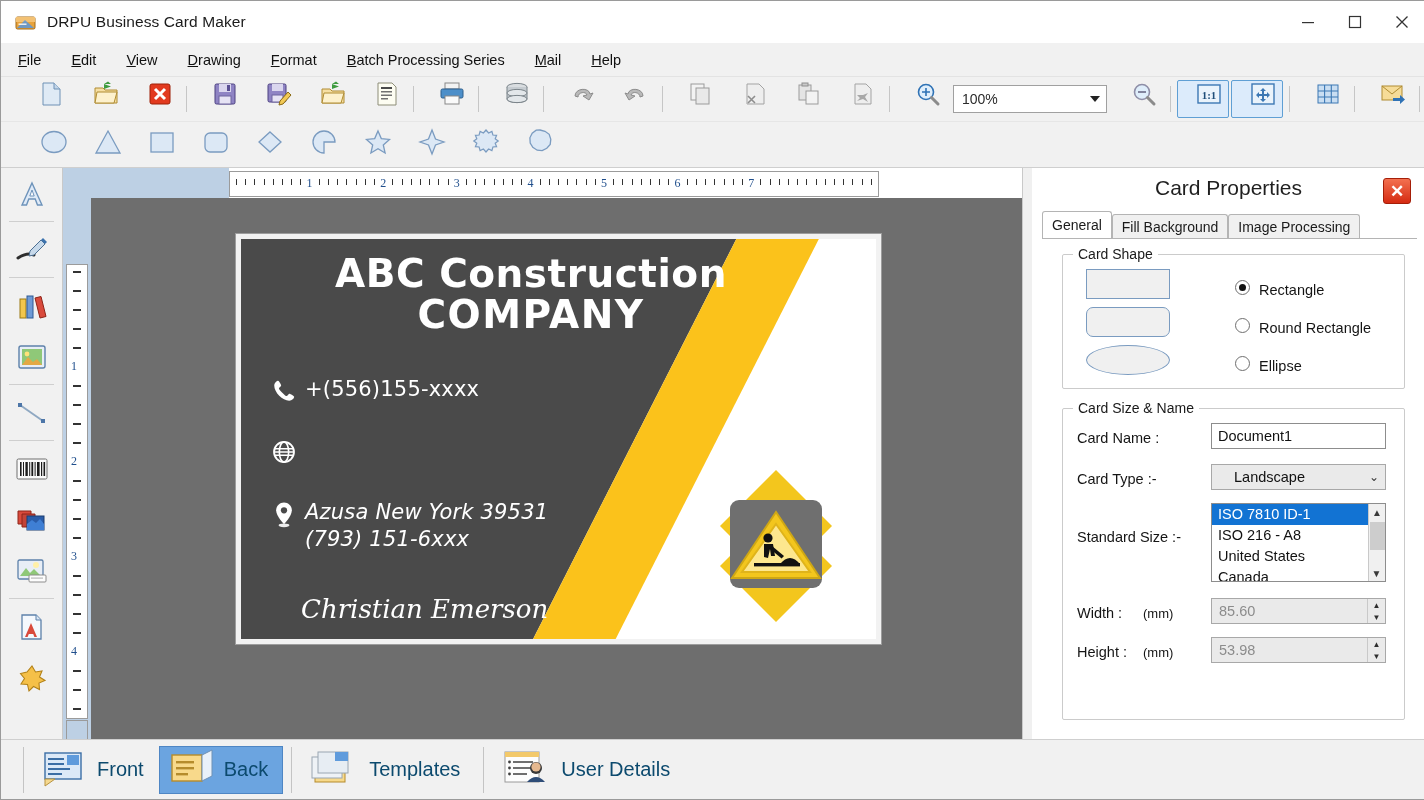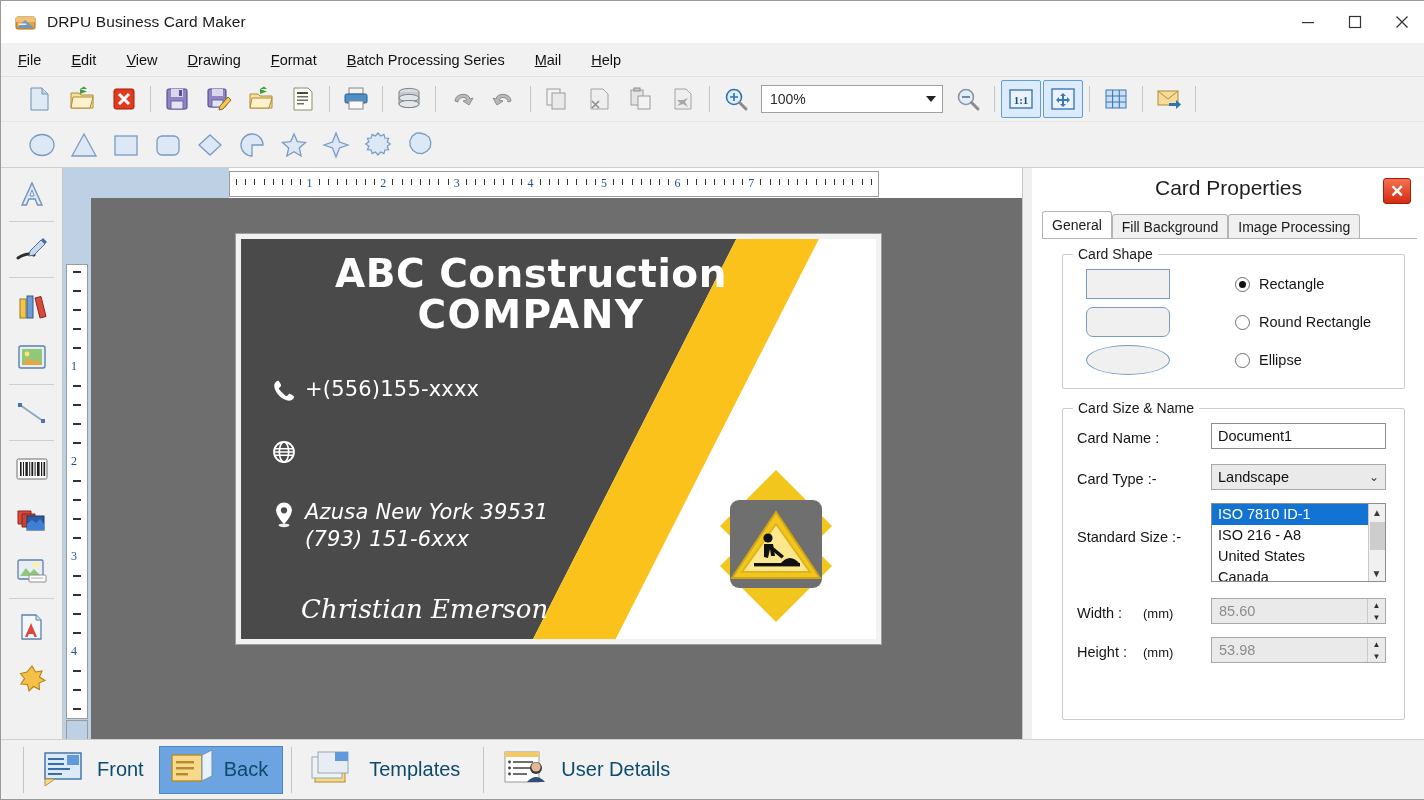--- a/index.html
+++ b/index.html
@@ -47,22 +47,22 @@
   .menubar .mi u{text-decoration:underline;}
 
   
   .toolbar{
     position:absolute;left:0;width:1424px;background:#f1f1f1;
     display:flex;align-items:center;box-sizing:border-box;
   }
   #tb1{top:76px;height:45px;border-bottom:1px solid #e6e6e6;}
   #tb2{top:121px;height:46px;border-bottom:1px solid #cfcfcf;}
   .tbtn{
-    width:38px;height:36px;margin:4px 1px;display:flex;align-items:center;justify-content:center;
-    border:1px solid transparent;border-radius:3px;flex:none;
+    width:38px;height:36px;margin:4px 1px;display:flex;justify-content:center;
+    border:1px solid transparent;border-radius:3px;flex:none;padding-left:12px;
   }
   .tbtn.active{background:#dcebfb;border:1px solid #5f9fd4;border-radius:2px;}
   .sep{width:1px;height:26px;background:#c6c6c6;margin:0 5px;flex:none;}
 
   .zoomcombo{
     width:182px;height:28px;background:#fff;border:1px solid #a0a0a0;
     display:flex;align-items:center;position:relative;margin:0 4px;box-sizing:border-box;
   }
   .zoomcombo .zv{font-size:14px;color:#2b2b2b;padding-left:8px;}
   .zoomcombo .arrow{
@@ -179,30 +179,30 @@
   #grpShape{left:30px;top:86px;width:343px;height:135px;}
   #grpSize{left:30px;top:240px;width:343px;height:312px;}
 
   .shapeicon{position:absolute;border:1px solid #7a9bc0;background:#f0f0f0;box-sizing:border-box;}
   .radio-row{position:absolute;display:flex;align-items:center;}
   .radio{
     width:15px;height:15px;border-radius:50%;border:1px solid #6f6f6f;background:#fff;
     display:flex;align-items:center;justify-content:center;flex:none;margin-right:9px;box-sizing:border-box;
   }
   .radio .dot{width:7px;height:7px;border-radius:50%;background:#111;}
-  .radio-row span.rl{font-size:14.5px;color:#151515;}
+  .radio-row span.rl{font-size:14.5px;color:#151515;margin-top:6px;}
 
   .flabel{position:absolute;font-size:14.5px;color:#151515;}
   .finput{
     position:absolute;border:1px solid #8d8d8d;background:#fff;box-sizing:border-box;
     font-size:14.5px;color:#111;display:flex;align-items:center;padding-left:6px;
   }
   .fcombo{
     position:absolute;border:1px solid #a8a8a8;background:#eaeaea;box-sizing:border-box;
-    font-size:14.5px;color:#111;display:flex;align-items:center;padding-left:6px;
+    font-size:14.5px;color:#111;display:flex;align-items:center;padding-left:22px;
   }
   .fcombo .cv{flex:1;}
   .fcombo .chev{
     width:22px;display:flex;align-items:center;justify-content:center;
     font-size:12px;color:#3a3a3a;
   }
   .listbox{
     position:absolute;border:1px solid #8d8d8d;background:#fff;box-sizing:border-box;overflow:hidden;
   }
   .listbox .li{font-size:14.5px;color:#111;padding:1px 6px;line-height:19px;height:19px;}

